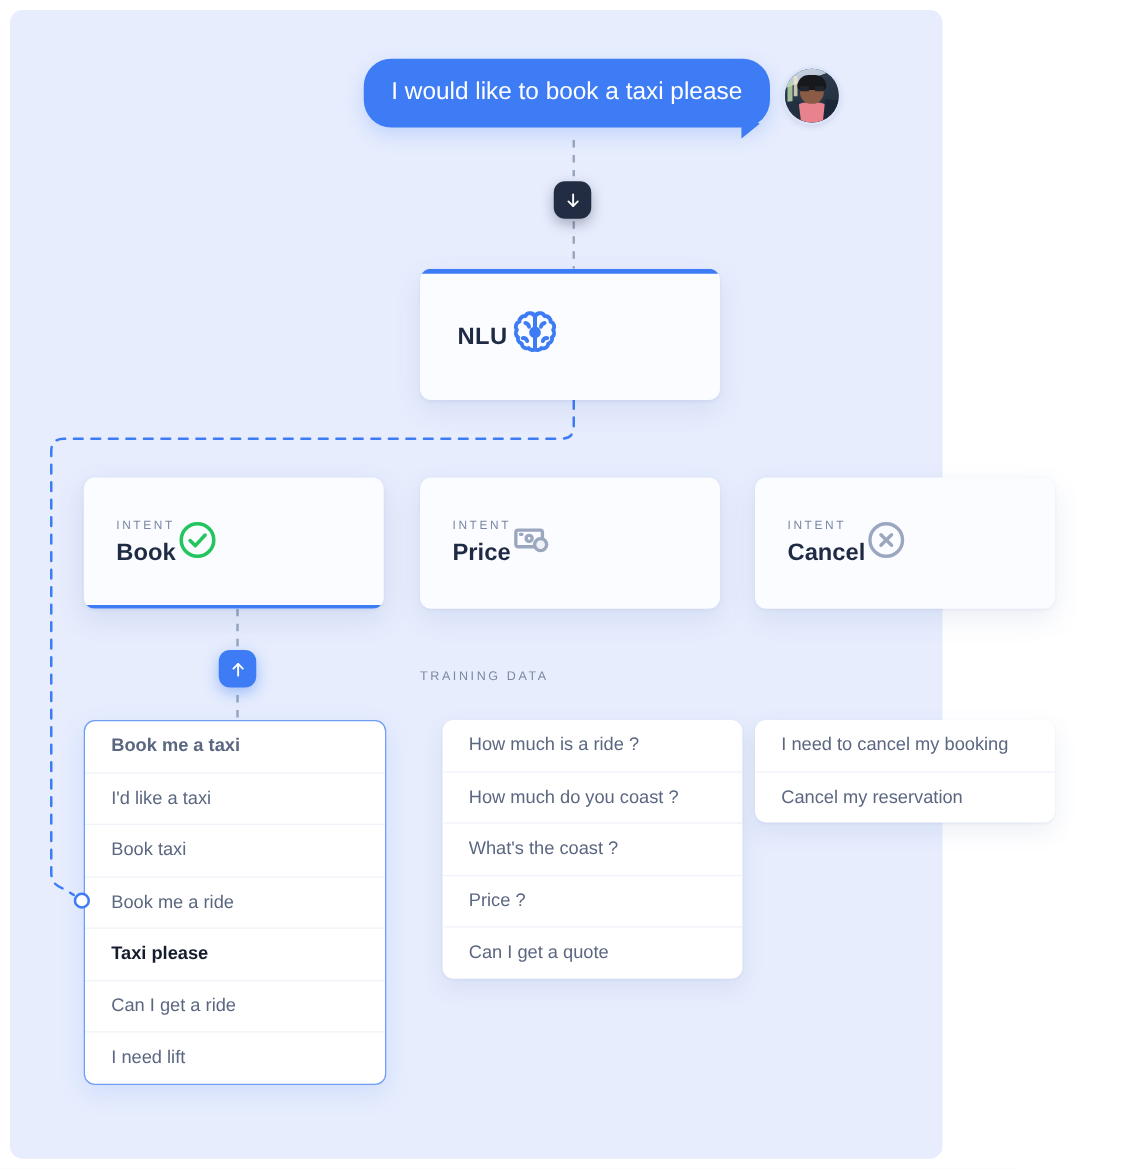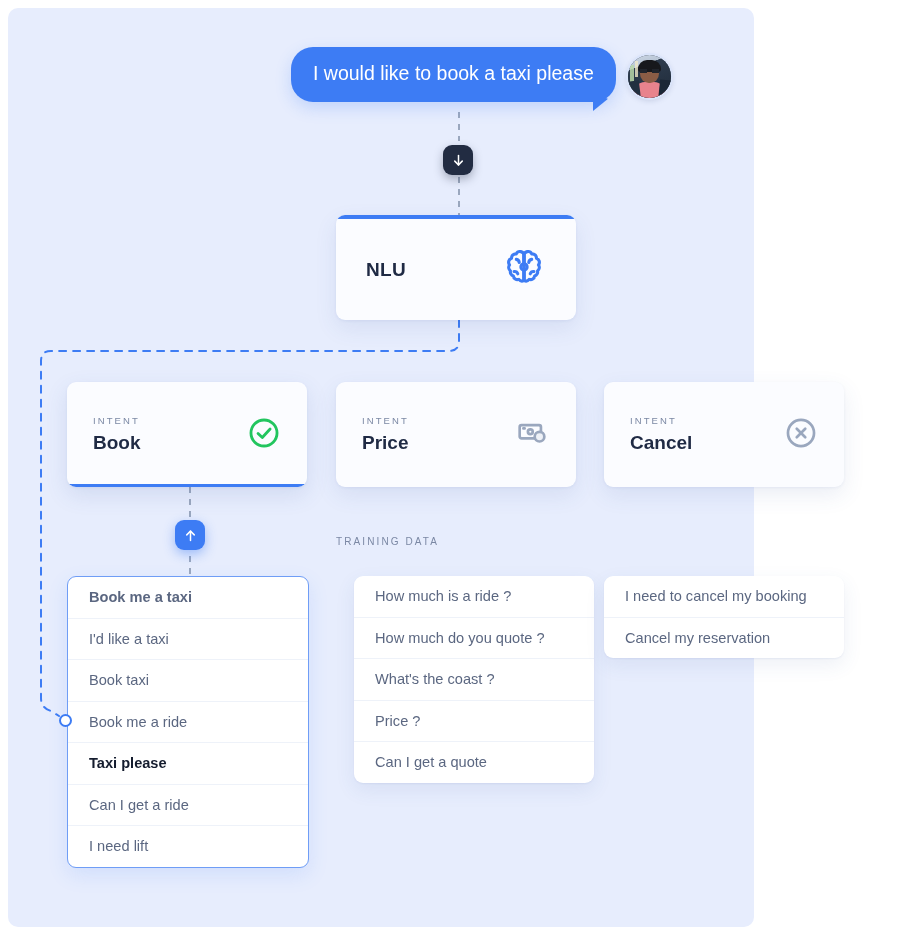--- a/index.html
+++ b/index.html
@@ -68,31 +68,31 @@
   .btn-up{left:167px;top:512px;background:#3d7cf4;box-shadow:0 4px 12px rgba(61,124,244,.45);}
 
   
   .nlu{
     position:absolute;left:328px;top:207px;width:240px;height:105px;
     background:#fbfcff;border-radius:9px;
     box-shadow:0 8px 22px rgba(60,90,160,.10), 0 1px 3px rgba(60,90,160,.08);
     overflow:hidden;
   }
   .nlu-top{position:absolute;left:0;top:0;width:100%;height:4px;background:#3d7cf4;}
-  .nlu-inner{position:absolute;inset:4px 0 0 0;display:flex;align-items:center;justify-content:space-between;padding:0 30px 0 30px;}
+  .nlu-inner{position:absolute;inset:4px 0 0 0;display:flex;align-items:center;justify-content:flex-start;padding:0 30px 0 30px;}
   .nlu-label{font-size:19px;font-weight:700;color:#1f2a44;letter-spacing:.3px;}
 
   
   .intent{
     position:absolute;top:374px;width:240px;height:105px;
     background:#fbfcff;border-radius:9px;
     box-shadow:0 8px 22px rgba(60,90,160,.10), 0 1px 3px rgba(60,90,160,.07);
     overflow:hidden;
   }
-  .intent .row{position:absolute;inset:0;display:flex;align-items:center;justify-content:space-between;padding:0 26px;}
+  .intent .row{position:absolute;inset:0;display:flex;align-items:center;padding:0 26px;}
   .intent .txt{display:flex;flex-direction:column;gap:6px;}
   .kicker{font-size:9.5px;letter-spacing:2.1px;color:#7b88a4;font-weight:400;}
   .iname{font-size:19px;font-weight:700;color:#1f2a44;}
   .intent.active{box-shadow:0 8px 22px rgba(60,90,160,.13), 0 1px 3px rgba(60,90,160,.07);}
   .intent .bottombar{position:absolute;left:0;bottom:0;width:100%;height:3px;background:#3d7cf4;}
   .i1{left:59px;} .i2{left:328px;} .i3{left:596px;}
 
   
   .tdlabel{
     position:absolute;left:328px;top:528px;width:240px;text-align:left;
@@ -238,21 +238,21 @@
     <div class="tdrow">I'd like a taxi</div>
     <div class="tdrow">Book taxi</div>
     <div class="tdrow">Book me a ride</div>
     <div class="tdrow hl">Taxi please</div>
     <div class="tdrow">Can I get a ride</div>
     <div class="tdrow">I need lift</div>
   </div>
 
   <div class="tdcard t2">
     <div class="tdrow">How much is a ride ?</div>
-    <div class="tdrow">How much do you quote ?</div>
+    <div class="tdrow">How much do you coast ?</div>
     <div class="tdrow">What's the coast ?</div>
     <div class="tdrow">Price ?</div>
     <div class="tdrow">Can I get a quote</div>
   </div>
 
   <div class="tdcard t3">
     <div class="tdrow">I need to cancel my booking</div>
     <div class="tdrow">Cancel my reservation</div>
   </div>
 

